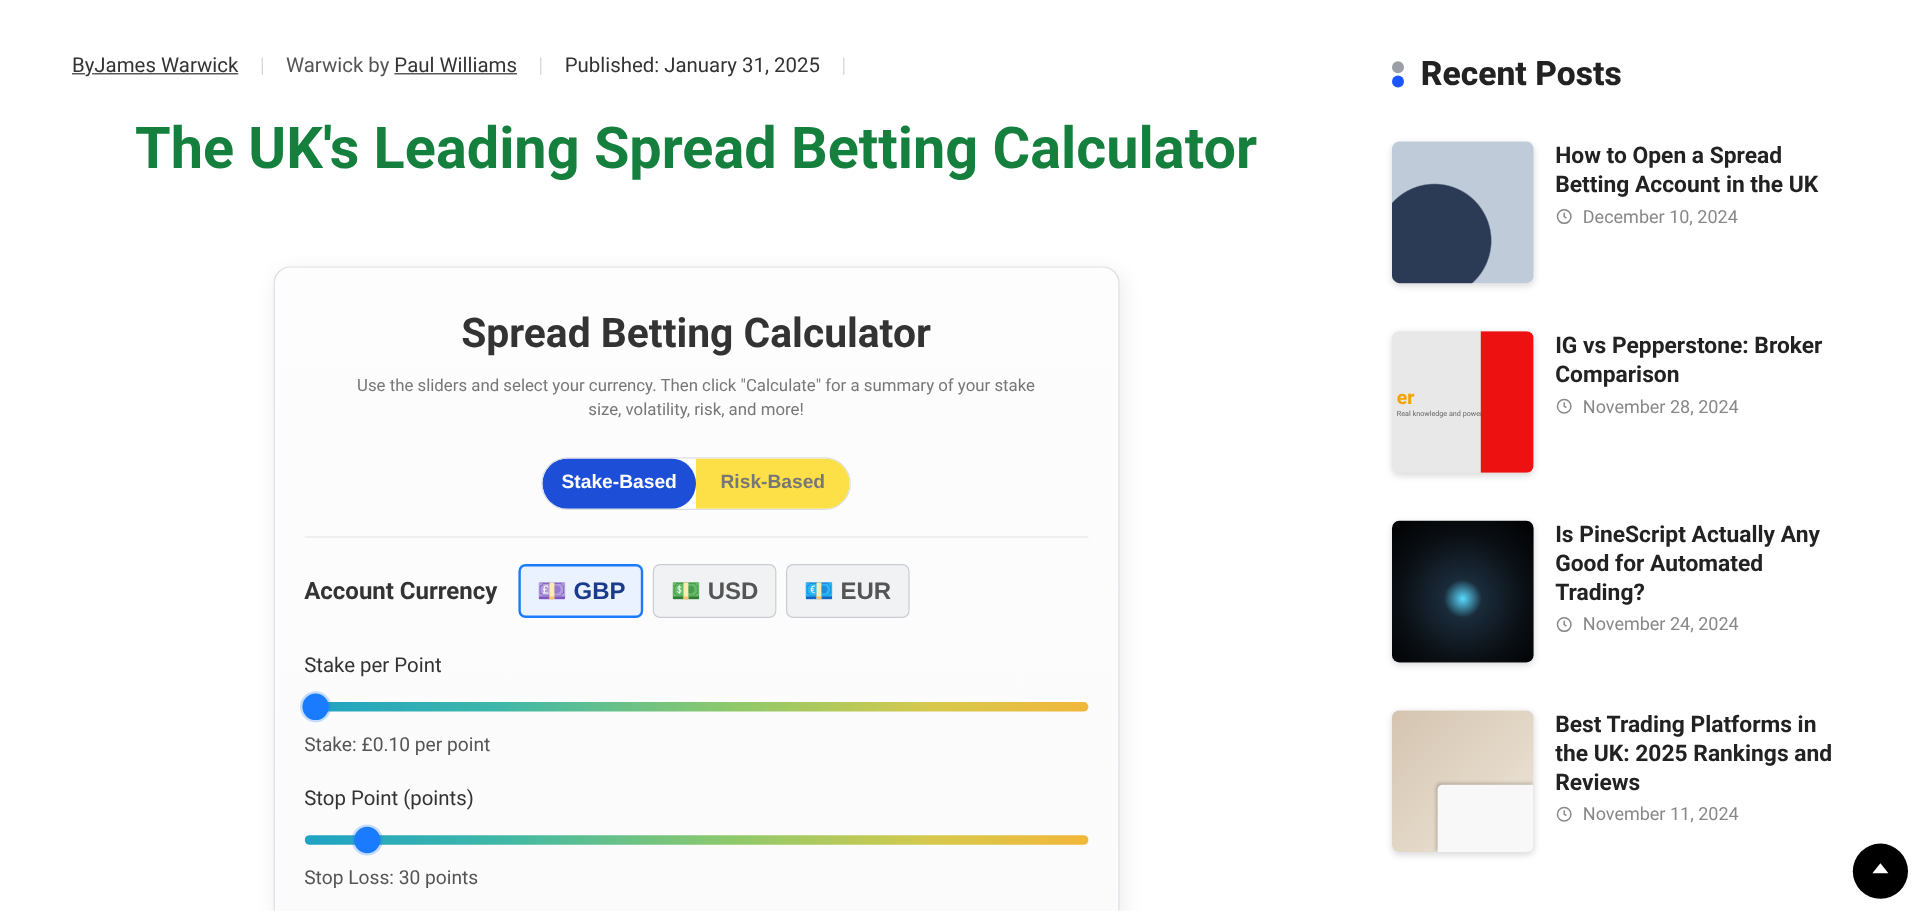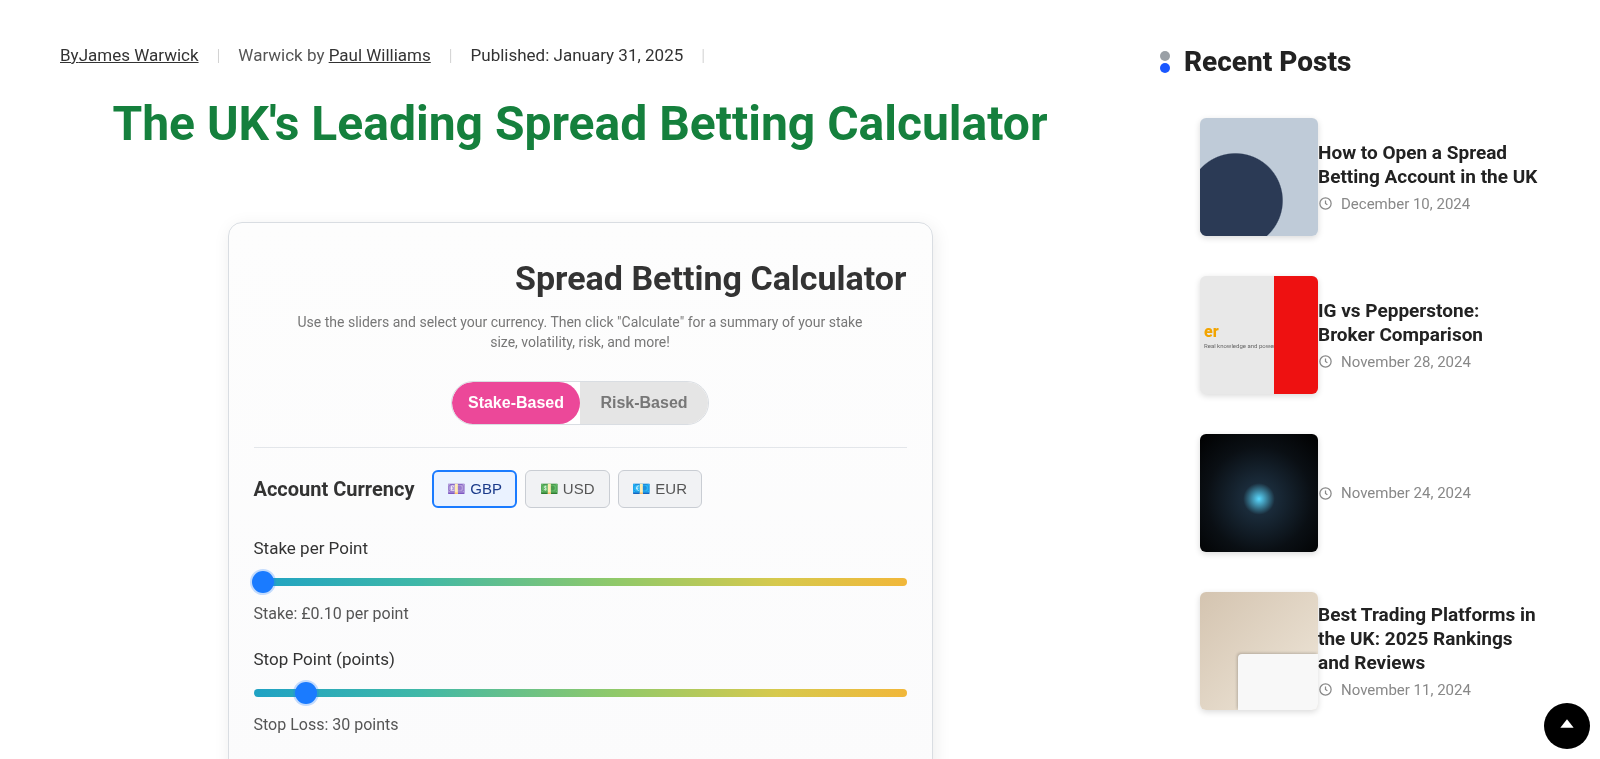--- a/index.html
+++ b/index.html
@@ -41,21 +41,21 @@
   .calc-card {
     width: 705px;
     margin: 0 auto;
     border: 1px solid #d9dde2;
     border-radius: 14px;
     background: linear-gradient(#fdfdfd,#fbfbfc);
     box-shadow: 2px 4px 18px rgba(0,0,0,0.08);
     padding: 35px 25px 30px 25px;
   }
   .calc-title {
-    text-align: right;
+    text-align: center;
     font-size: 34px;
     font-weight: 700;
     color: #333;
     margin-bottom: 14px;
   }
   .calc-desc {
     text-align: center;
     color: #777;
     font-size: 14px;
     line-height: 1.45;
@@ -72,44 +72,44 @@
     background: #fff;
   }
   .mode-btn {
     flex: 1;
     padding: 12px 0;
     text-align: center;
     font-size: 16px;
     font-weight: 600;
     cursor: pointer;
     color: #777;
-    background: #e5e5e5;
+    background: #fde047;
     border: none;
   }
   .mode-btn.active {
-    background: #ec4899;
+    background: #1d4ed8;
     color: #fff;
     border-radius: 999px;
   }
   hr.sep { border: none; border-top: 1px solid #e3e6ea; margin: 0 0 22px 0; }
   .row-currency {
     display: flex;
     align-items: center;
     gap: 18px;
     margin-bottom: 30px;
   }
   .label-strong { font-weight: 700; color: #333; font-size: 20px; }
   .cur-group { display: flex; gap: 8px; }
   .cur-btn {
     border: 1px solid #c9cdd3;
     background: #f1f2f4;
     border-radius: 6px;
     padding: 9px 14px;
-    font-size: 15px;
-    font-weight: 400;
+    font-size: 20px;
+    font-weight: 700;
     color: #555;
     cursor: pointer;
     display: flex; align-items: center; gap: 6px;
   }
   .cur-btn.active {
     background: #eaf2ff;
     border: 2px solid #1a7bff;
     color: #1a3a8a;
     padding: 8px 13px;
   }
@@ -130,21 +130,21 @@
 
   
   .sidebar { width: 380px; flex-shrink: 0; }
   .recent-header { display: flex; align-items: center; gap: 14px; margin-bottom: 40px; }
   .bullet-stack { display:flex; flex-direction:column; gap:2px; }
   .bullet-dot { width:10px; height:10px; border-radius:50%; }
   .bullet-dot.grey { background:#9aa0a6; }
   .bullet-dot.blue { background:#1a57ff; }
   .recent-title { font-size: 28px; font-weight: 800; color:#222; }
   .post-list { display:flex; flex-direction:column; gap: 40px; }
-  .post-item { display:flex; align-items: center; margin-left: 40px; }
+  .post-item { display:flex; gap: 18px; align-items: flex-start; }
   .post-thumb {
     width: 118px; height: 118px; border-radius: 6px; flex-shrink:0;
     box-shadow: 0 2px 6px rgba(0,0,0,0.15);
     display:flex; align-items:center; justify-content:center;
     font-size: 11px; color:#888; overflow:hidden;
   }
   .post-title { font-size: 19px; font-weight: 700; color:#222; line-height:1.25; margin-bottom: 6px; }
   .post-meta { display:flex; align-items:center; gap:8px; color:#888; font-size:15px; }
   .clock-icon { width:15px; height:15px; }
 
@@ -259,20 +259,21 @@
                 <path d="M12 7v5l3 2"></path>
               </svg>
             <span>November 28, 2024</span>
           </div>
         </div>
       </div>
 
       <div class="post-item">
         <div class="post-thumb thumb-3"></div>
         <div>
+          <div class="post-title">Is PineScript Actually Any Good for Automated Trading?</div>
           <div class="post-meta">
             <svg class="clock-icon" viewBox="0 0 24 24" fill="none" stroke="#888" stroke-width="2">
                 <circle cx="12" cy="12" r="9"></circle>
                 <path d="M12 7v5l3 2"></path>
               </svg>
             <span>November 24, 2024</span>
           </div>
         </div>
       </div>
 

